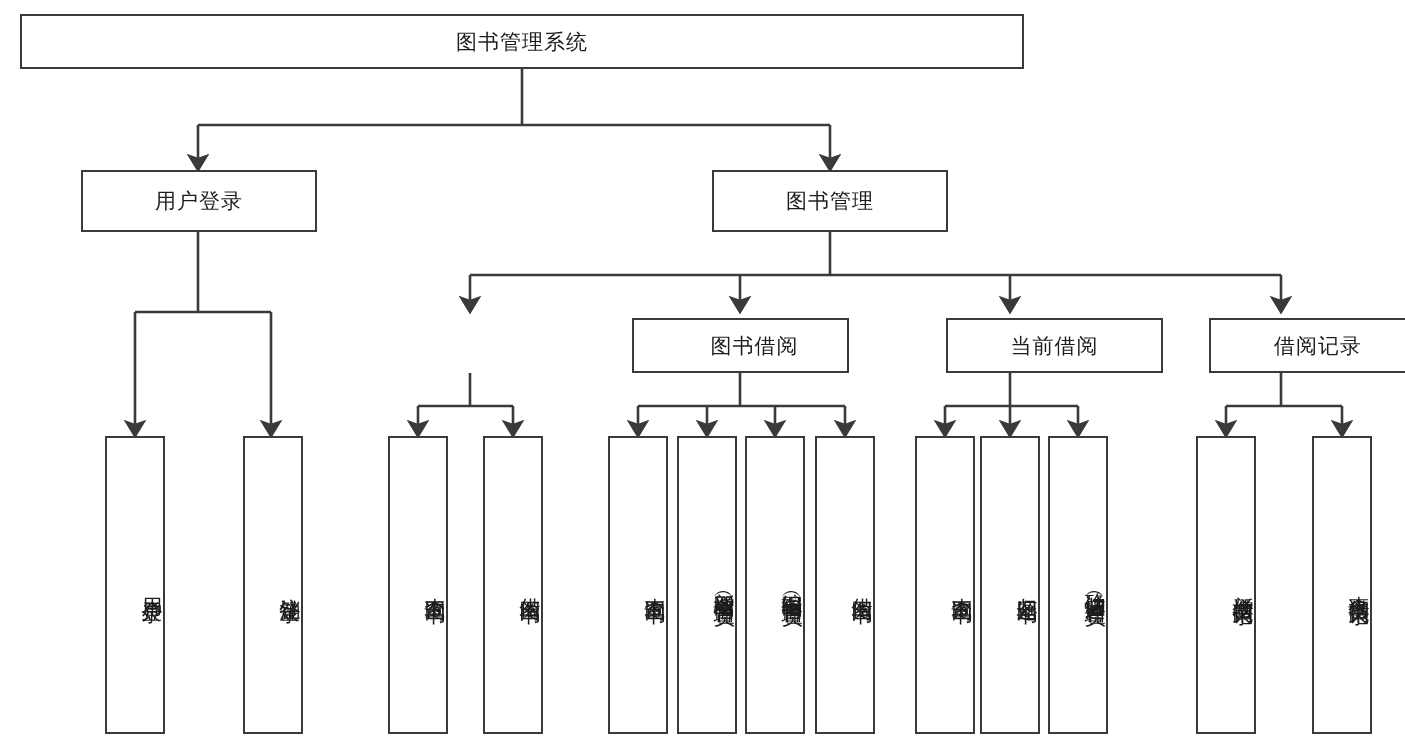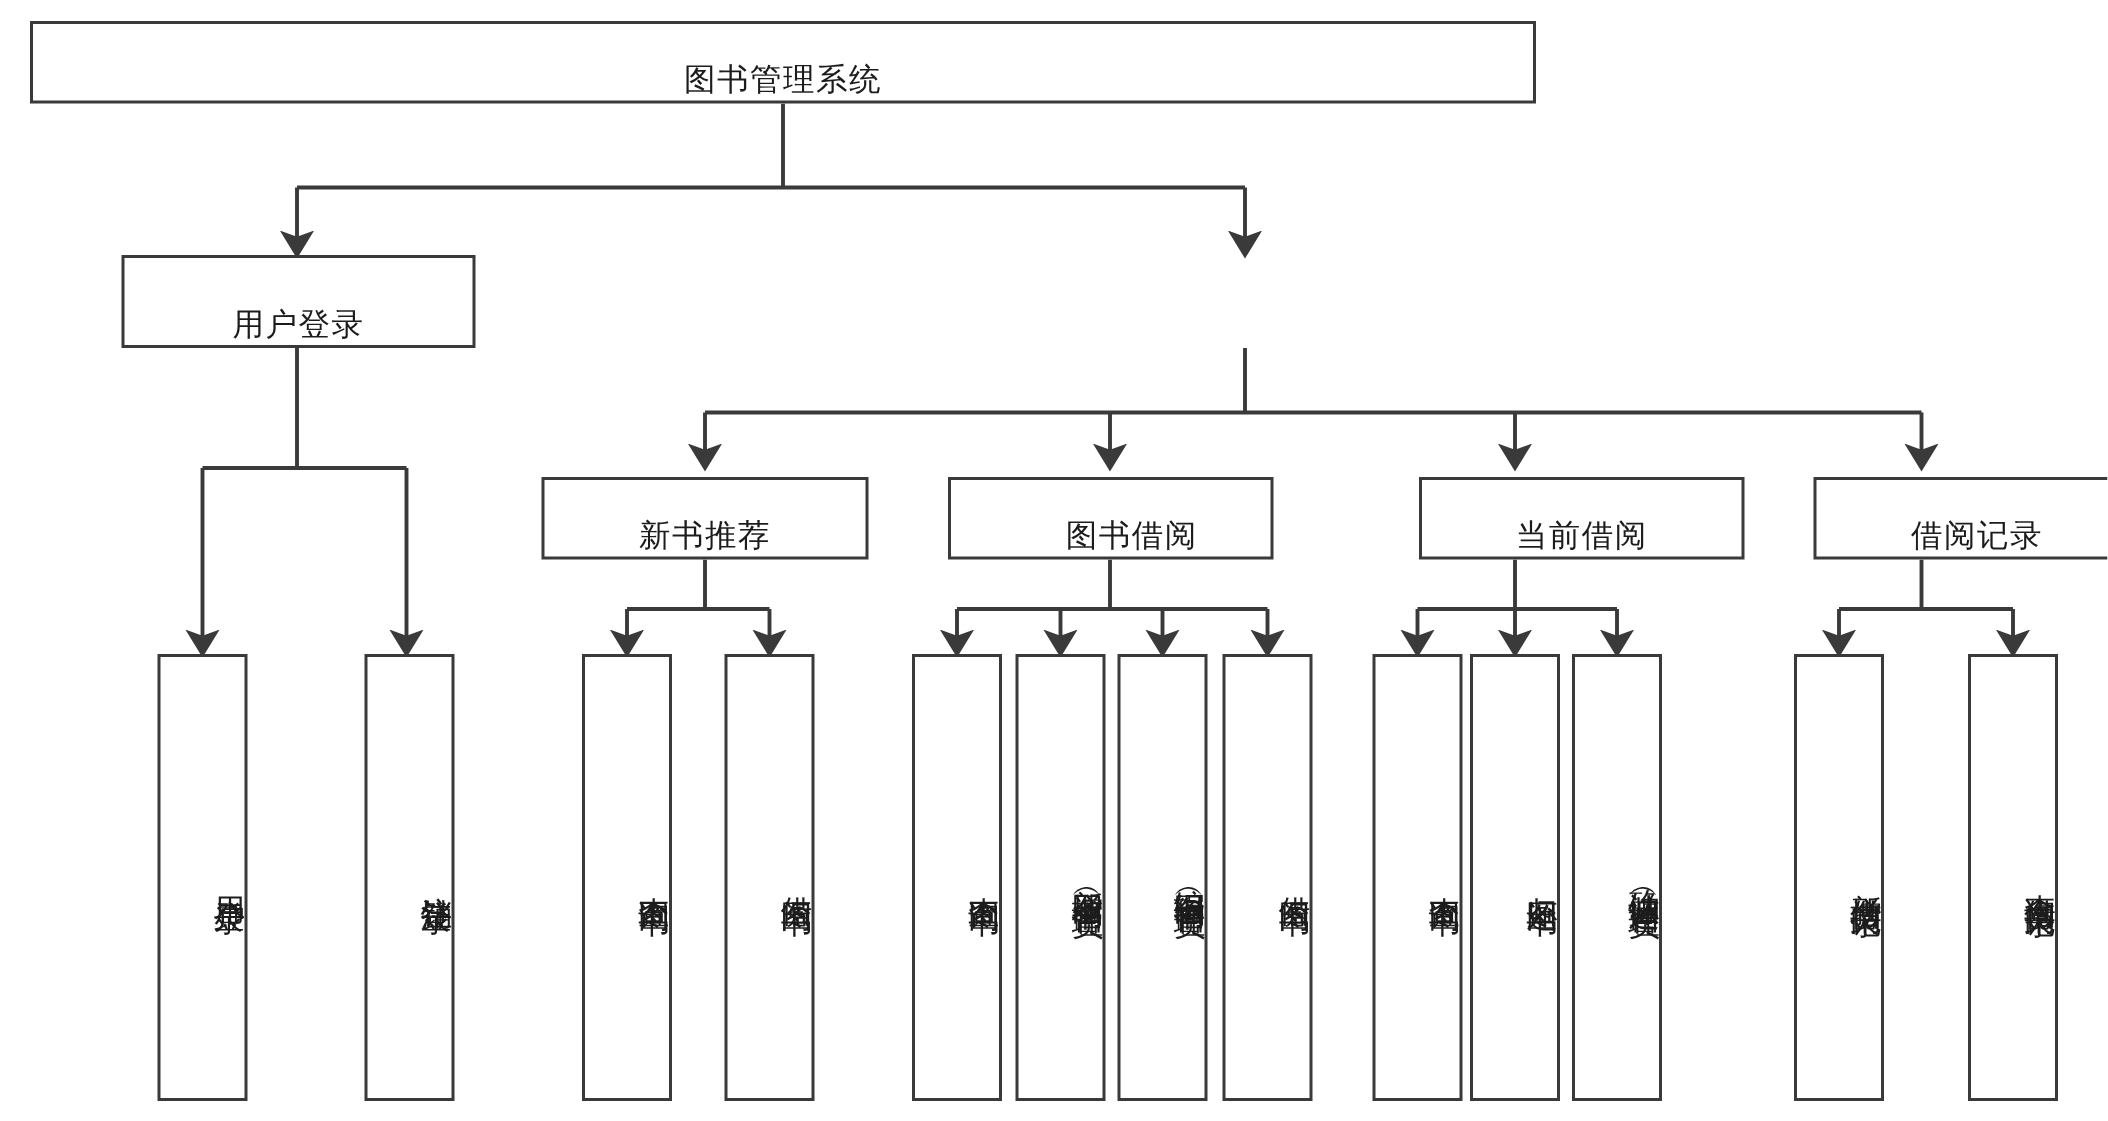--- a/index.html
+++ b/index.html
@@ -1,20 +1,20 @@
 <!DOCTYPE html>
 <html><head>
 <meta charset="utf-8">
 <style>
   html,body{margin:0;padding:0;background:#ffffff;}
   body{font-family:"Liberation Sans","DejaVu Sans",sans-serif;}
   #canvas{position:relative;width:1405px;height:747px;background:#ffffff;overflow:hidden;}
   #wires{position:absolute;left:0;top:0;width:1405px;height:747px;}
   .node{position:absolute;box-sizing:border-box;background:#ffffff;border:2px solid #3a3a3a;
-        display:flex;align-items:flex-end;justify-content:center;color:#1c1c1c;}
+        display:flex;align-items:center;justify-content:center;color:#1c1c1c;}
   .node.h{font-size:21px;letter-spacing:1px;}
   .node.v{font-size:21px;letter-spacing:2px;writing-mode:vertical-rl;text-orientation:upright;
           padding:10px 0;line-height:1.05;align-items:flex-start;justify-content:center;}
   .node.v span{display:block;writing-mode:vertical-rl;text-orientation:upright;}
   #watermark{position:absolute;right:8px;bottom:4px;font-size:17px;color:#b9b9b9;
              letter-spacing:.5px;white-space:nowrap;}
 </style>
 </head>
 <body>
 
@@ -70,24 +70,24 @@
     </g>
   </svg>
 
   <div class="node h" style="left:20px;top:14px;width:1004px;height:55px;">
     <span>图书管理系统</span>
   </div>
 
   <div class="node h" style="left:81px;top:170px;width:236px;height:62px;">
     <span>用户登录</span>
   </div>
+  <div class="node h" style="left:712px;top:170px;width:236px;height:62px;">
+    <span>图书管理</span>
+  </div>
 
-  <div class="node h" style="left:361px;top:318px;width:218px;height:55px;">
-    <span>新书推荐</span>
-  </div>
   <div class="node h" style="left:632px;top:318px;width:217px;height:55px;padding-left:28px;">
     <span>图书借阅</span>
   </div>
   <div class="node h" style="left:902px;top:318px;width:217px;height:55px;margin-left:44px;">
     <span>当前借阅</span>
   </div>
   <div class="node h" style="left:1172px;top:318px;width:218px;height:55px;margin-left:37px;">
     <span>借阅记录</span>
   </div>
 

